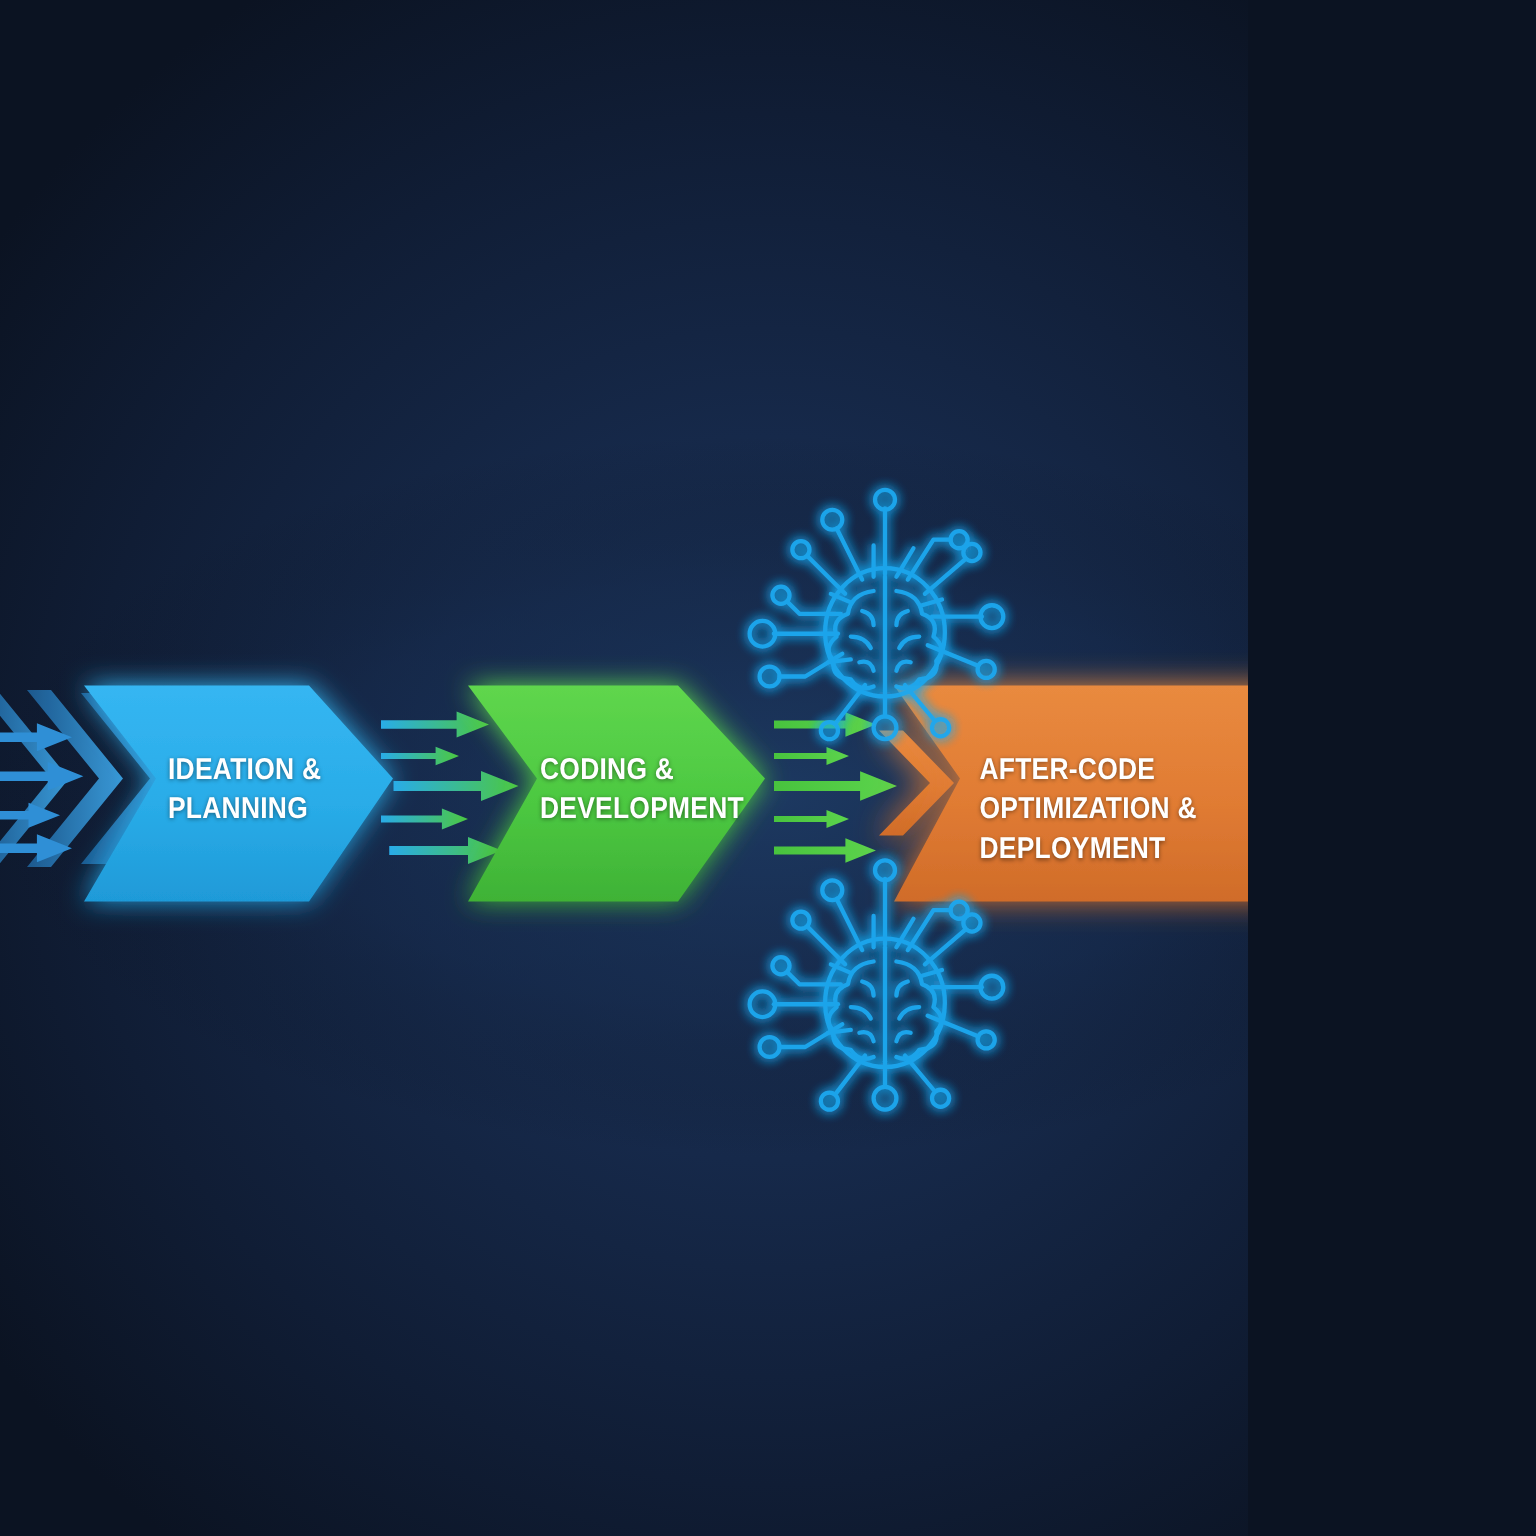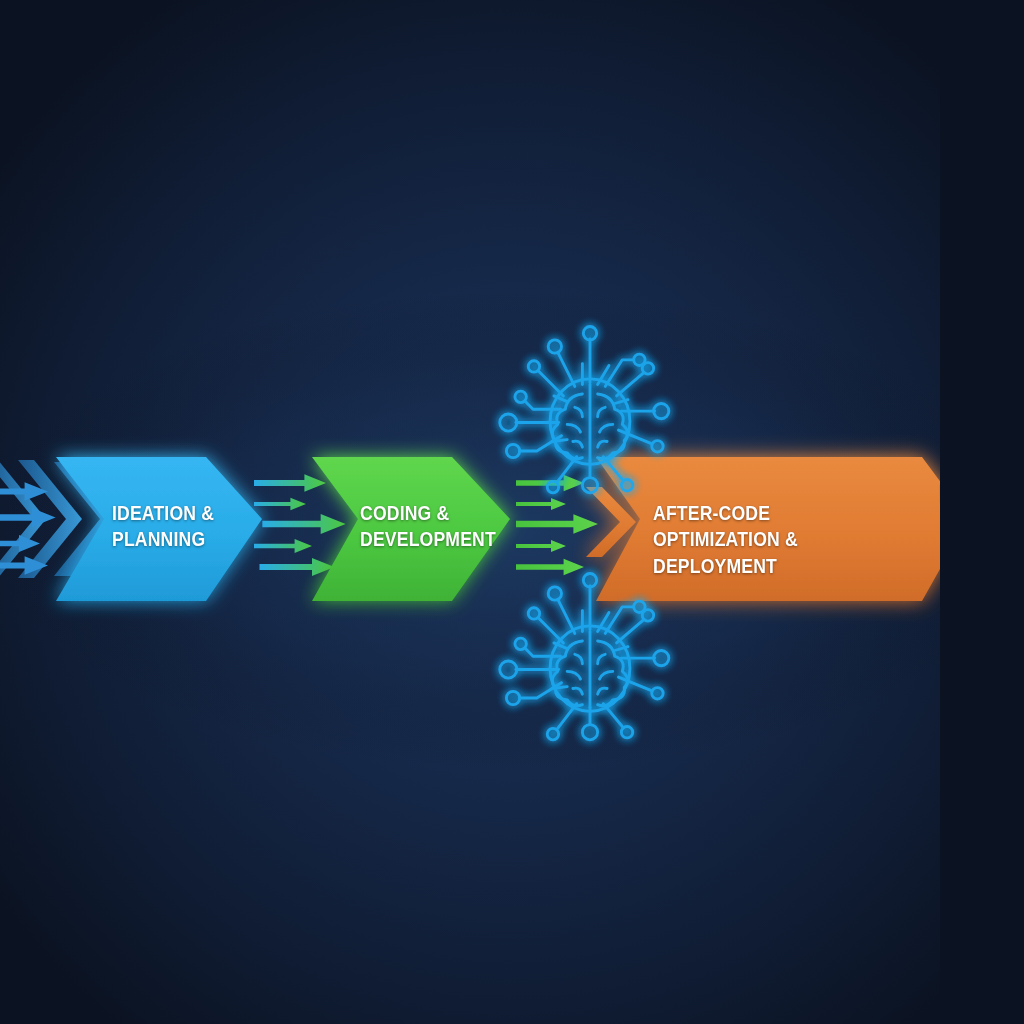--- a/index.html
+++ b/index.html
@@ -1,18 +1,18 @@
 <!DOCTYPE html>
 <html><head>
 <meta charset="utf-8">
 <style>
   html,body{margin:0;padding:0;background:#0b1322;}
   body{width:1024px;height:1024px;overflow:hidden;
        font-family:"Liberation Sans","DejaVu Sans",sans-serif;}
-  #stage{position:relative;width:940px;height:1024px;overflow:hidden;}
+  #stage{position:relative;width:832px;height:1024px;overflow:hidden;}
   #bgsvg,#artsvg{position:absolute;left:0;top:0;width:1024px;height:1024px;}
   .lbl{position:absolute;color:#ffffff;font-weight:bold;letter-spacing:.2px;
        line-height:1.32;text-shadow:0 1px 3px rgba(0,0,0,.45);
        transform:scaleX(.88);transform-origin:left center;white-space:pre-line;
        pointer-events:none;}
   #lbl0{left:112px;top:500px;font-size:20px;}
   #lbl1{left:360px;top:500px;font-size:20px;}
   #lbl2{left:653px;top:500px;font-size:20px;}
 </style>
 </head>

